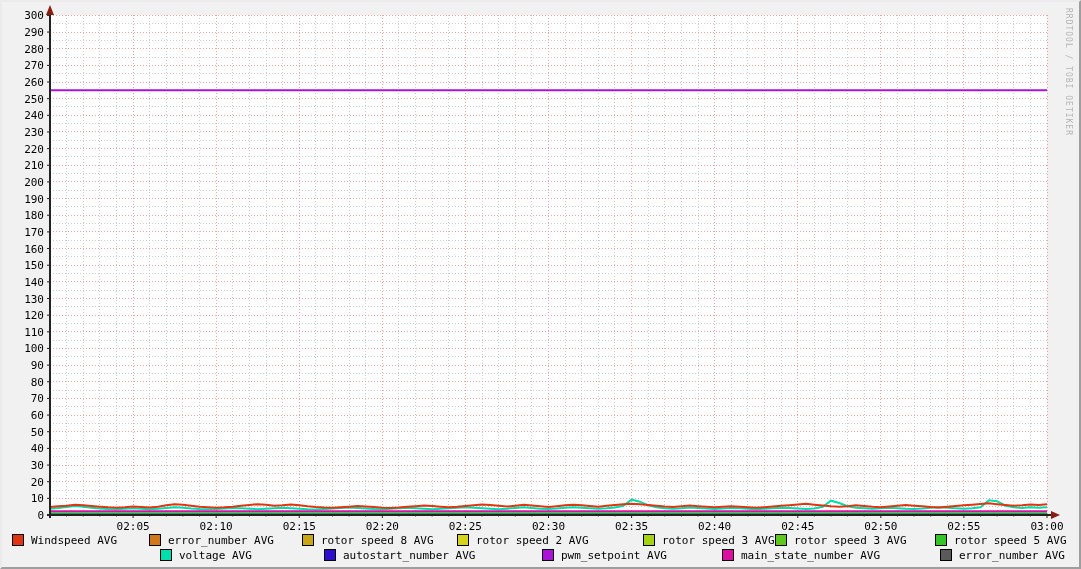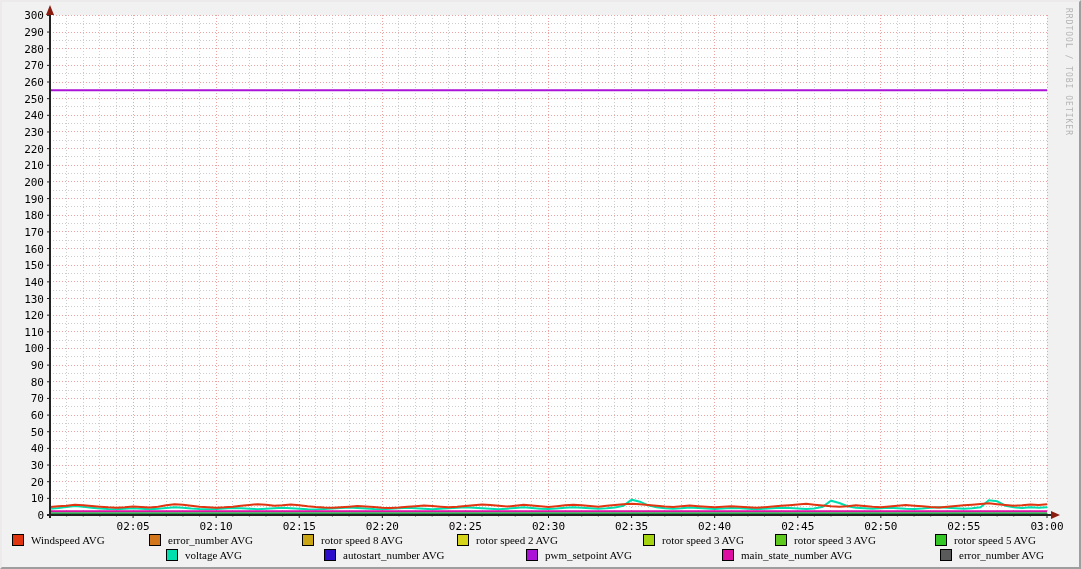--- a/index.html
+++ b/index.html
@@ -9,21 +9,21 @@
     box-sizing:border-box;
     background:#f1f1f1;
     border-top:2px solid #eceaea;
     border-left:2px solid #eceaea;
     border-right:2px solid #9e9e9e;
     border-bottom:2px solid #9e9e9e;
     overflow:hidden;
     font-family:"DejaVu Sans Mono","Liberation Mono",monospace;
   }
   #chart-svg{position:absolute;left:0;top:0;}
-  #legend{position:absolute;left:0;top:0;width:100%;height:100%;pointer-events:none;font-family:Liberation Serif, serif;}
+  #legend{position:absolute;left:0;top:0;width:100%;height:100%;pointer-events:none;}
   .legend-item{
     position:absolute;
     display:flex;align-items:center;
     height:12px;
     font-size:11px;color:#000;
     white-space:pre;
   }
   .legend-swatch{
     display:inline-block;
     width:10px;height:10px;
@@ -323,19 +323,19 @@
     </svg>
   <div id="legend">
       <div class="legend-item" style="left: 10px; top: 532px;"><span class="legend-swatch" style="background: rgb(224, 53, 16);"></span><span>Windspeed AVG</span></div>
       <div class="legend-item" style="left: 147px; top: 532px;"><span class="legend-swatch" style="background: rgb(210, 119, 28);"></span><span>error_number AVG</span></div>
       <div class="legend-item" style="left: 300px; top: 532px;"><span class="legend-swatch" style="background: rgb(202, 166, 22);"></span><span>rotor speed 8 AVG</span></div>
       <div class="legend-item" style="left: 455px; top: 532px;"><span class="legend-swatch" style="background: rgb(214, 212, 26);"></span><span>rotor speed 2 AVG</span></div>
       <div class="legend-item" style="left: 613px; top: 532px; padding-left: 28px;"><span class="legend-swatch" style="background: rgb(164, 211, 15);"></span><span>rotor speed 3 AVG</span></div>
       <div class="legend-item" style="left: 773px; top: 532px;"><span class="legend-swatch" style="background: rgb(94, 200, 28);"></span><span>rotor speed 3 AVG</span></div>
       <div class="legend-item" style="left: 933px; top: 532px;"><span class="legend-swatch" style="background: rgb(51, 198, 38);"></span><span>rotor speed 5 AVG</span></div>
       <div class="legend-item" style="left: 10px; top: 547px; margin-top: 42px;"><span class="legend-swatch" style="background: rgb(0, 220, 65);"></span><span>Current AVG</span></div>
-      <div class="legend-item" style="left: 164px; top: 547px;"><span class="legend-swatch" style="background: rgb(0, 223, 174);"></span><span>voltage AVG</span></div>
+      <div class="legend-item" style="left: 158px; top: 547px;"><span class="legend-swatch" style="background: rgb(0, 223, 174);"></span><span>voltage AVG</span></div>
       <div class="legend-item" style="left: 322px; top: 547px;"><span class="legend-swatch" style="background: rgb(45, 15, 203);"></span><span>autostart_number AVG</span></div>
-      <div class="legend-item" style="left: 524px; top: 547px;"><span class="legend-swatch" style="background: rgb(171, 20, 214);"></span><span>pwm_setpoint AVG</span></div>
+      <div class="legend-item" style="left: 540px; top: 547px;"><span class="legend-swatch" style="background: rgb(171, 20, 214);"></span><span>pwm_setpoint AVG</span></div>
       <div class="legend-item" style="left: 720px; top: 547px; justify-content: center;"><span class="legend-swatch" style="background: rgb(220, 15, 162);"></span><span>main_state_number AVG</span></div>
       <div class="legend-item" style="left: 938px; top: 547px;"><span class="legend-swatch" style="background: rgb(90, 90, 90);"></span><span>error_number AVG</span></div>
     </div>
 </div>
 
 </body></html>

